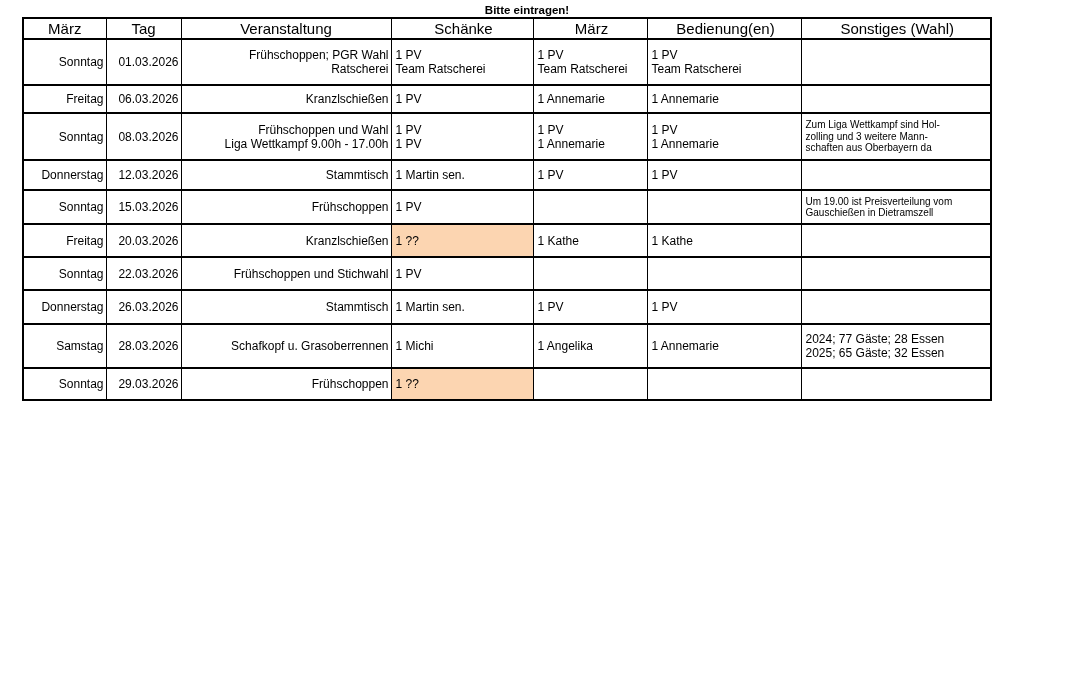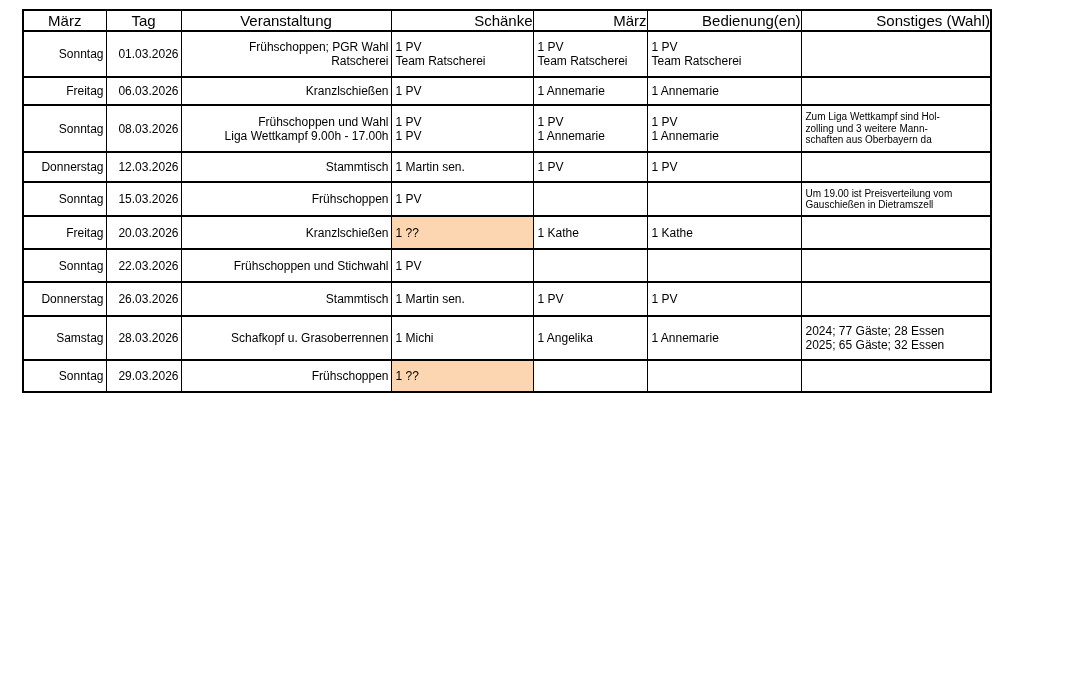--- a/index.html
+++ b/index.html
@@ -18,38 +18,37 @@
     width: 1054px;
     text-align: center;
     font-size: 11.5px;
     font-weight: bold;
     line-height: 14px;
   }
   table.schedule {
     border-collapse: collapse;
     table-layout: fixed;
     margin-left: 22px;
-    margin-top: 9px;
     border: 2px solid #000;
   }
   th, td {
     border: 1px solid #000;
     border-top: 2px solid #000;
     border-bottom: 2px solid #000;
     overflow: hidden;
   }
   th {
     font-weight: normal;
     font-size: 15px;
     height: 19px;
     padding: 0;
     text-align: center;
     white-space: nowrap;
   }
-  th.left { text-align: right; padding-left: 3px; }
+  th.left { text-align: center; padding-left: 3px; }
   td {
     font-size: 12px;
     line-height: 14px;
     padding: 1px 2px;
     vertical-align: middle;
     white-space: pre-line;
   }
   td.center { text-align: right; }
   td.left { text-align: left; padding-left: 4px; }
   td.small { font-size: 10px; line-height: 11.5px; }
@@ -60,20 +59,21 @@
   tr.h34 { height: 34px; }
   tr.h33 { height: 33px; }
   tr.h44 { height: 44px; }
   tr.h32 { height: 32px; }
 </style>
 </head>
 <body>
 
 <div class="page">
 
+  <div class="doc-title">Bitte eintragen!</div>
 
   <table class="schedule">
     <colgroup>
       <col style="width:83px">
         <col style="width:75px">
         <col style="width:210px">
       <col style="width:142px">
         <col style="width:114px">
         <col style="width:154px">
       <col style="width:190px">

